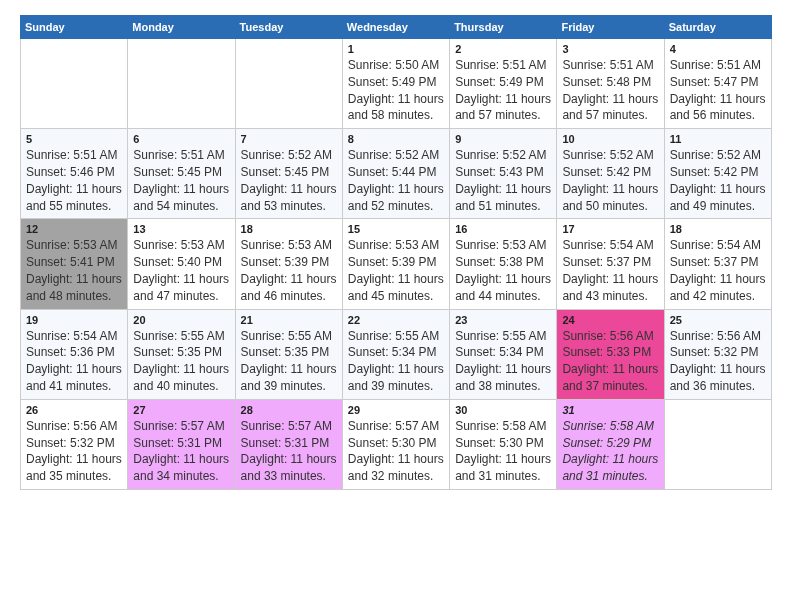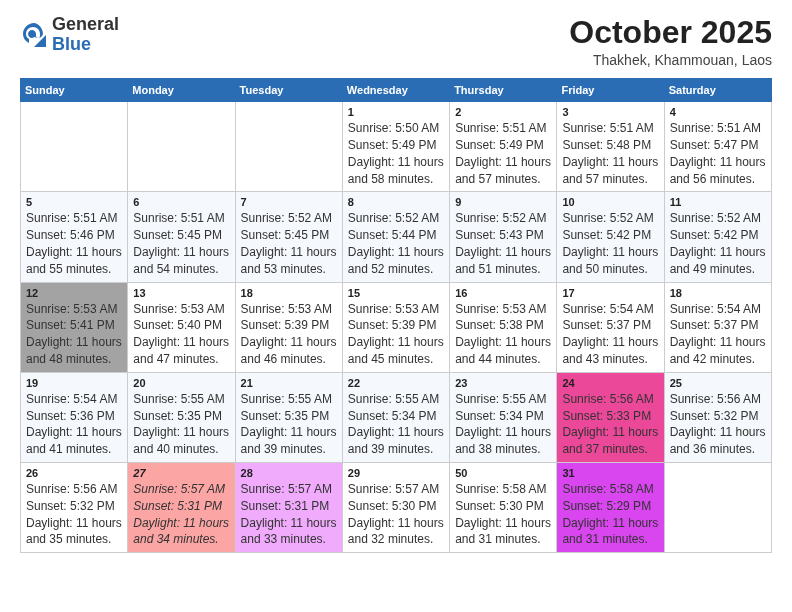--- a/index.html
+++ b/index.html
@@ -92,37 +92,20 @@
       background: #fff;
     }
     .calendar thead tr th {
       background: #2a6db5;
     }
   </style>
 </head>
 <body>
 
 <div class="page">
-  <div class="header">
-    <div class="logo">
-      <svg class="logo-icon" viewBox="0 0 28 28">
-        <path d="M14 2 C8 2 3 7 3 13 C3 17 5 20 9 22 L9 18 C7 17 6 15 6 13 C6 9 9 6 13 6 C17 6 20 9 20 13 L20 15 C20 16.1 19.1 17 18 17 C16.9 17 16 16.1 16 15 L16 13 C16 10.8 14.2 9 12 9 C9.8 9 8 10.8 8 13 C8 15.2 9.8 17 12 17 C13.1 17 14.1 16.5 14.8 15.8 C15.4 16.6 16.6 17 18 17 C20.8 17 23 14.8 23 12 L23 13 C23 7 18 2 14 2 Z" fill="#2a6db5"></path>
-        <circle cx="12" cy="13" r="2" fill="#2a6db5"></circle>
-        <path d="M22 18 L26 14 L26 26 L14 26 Z" fill="#2a6db5"></path>
-      </svg>
-      <div class="logo-text">
-        <span class="logo-general">General</span><br>
-        <span class="logo-blue">Blue</span>
-      </div>
-    </div>
-    <div class="title-block">
-      <div class="month-title">October 2025</div>
-      <div class="location-title">Thakhek, Khammouan, Laos</div>
-    </div>
-  </div>
 
   <table class="calendar">
     <thead>
       <tr>
       <th>Sunday</th>
           <th>Monday</th>
           <th>Tuesday</th>
           <th>Wednesday</th>
           <th>Thursday</th>
           <th>Friday</th>
@@ -239,37 +222,37 @@
           <td style="background: rgb(245, 248, 252);">
             <div class="day-num">25</div>
             <div class="day-info">Sunrise: 5:56 AM<br>Sunset: 5:32 PM<br>Daylight: 11 hours<br>and 36 minutes.</div>
           </td>
         </tr>
         <tr>
           <td style="background: rgb(255, 255, 255);">
             <div class="day-num">26</div>
             <div class="day-info">Sunrise: 5:56 AM<br>Sunset: 5:32 PM<br>Daylight: 11 hours<br>and 35 minutes.</div>
           </td>
-          <td style="background: #fca5a5; font-style: italic;">
+          <td style="background: #f0abfc;">
             <div class="day-num">27</div>
             <div class="day-info">Sunrise: 5:57 AM<br>Sunset: 5:31 PM<br>Daylight: 11 hours<br>and 34 minutes.</div>
           </td>
           <td style="background: #f0abfc;">
             <div class="day-num">28</div>
             <div class="day-info">Sunrise: 5:57 AM<br>Sunset: 5:31 PM<br>Daylight: 11 hours<br>and 33 minutes.</div>
           </td>
           <td style="background: rgb(255, 255, 255);">
             <div class="day-num">29</div>
             <div class="day-info">Sunrise: 5:57 AM<br>Sunset: 5:30 PM<br>Daylight: 11 hours<br>and 32 minutes.</div>
           </td>
           <td style="background: rgb(255, 255, 255);">
-            <div class="day-num">50</div>
+            <div class="day-num">30</div>
             <div class="day-info">Sunrise: 5:58 AM<br>Sunset: 5:30 PM<br>Daylight: 11 hours<br>and 31 minutes.</div>
           </td>
-          <td style="background: #d946ef;">
+          <td style="background: #f0abfc; font-style: italic;">
             <div class="day-num">31</div>
             <div class="day-info">Sunrise: 5:58 AM<br>Sunset: 5:29 PM<br>Daylight: 11 hours<br>and 31 minutes.</div>
           </td>
           <td class="empty-cell" style="background: rgb(255, 255, 255);"></td>
         </tr>
       </tbody>
   </table>
 </div>
 
 </body></html>

